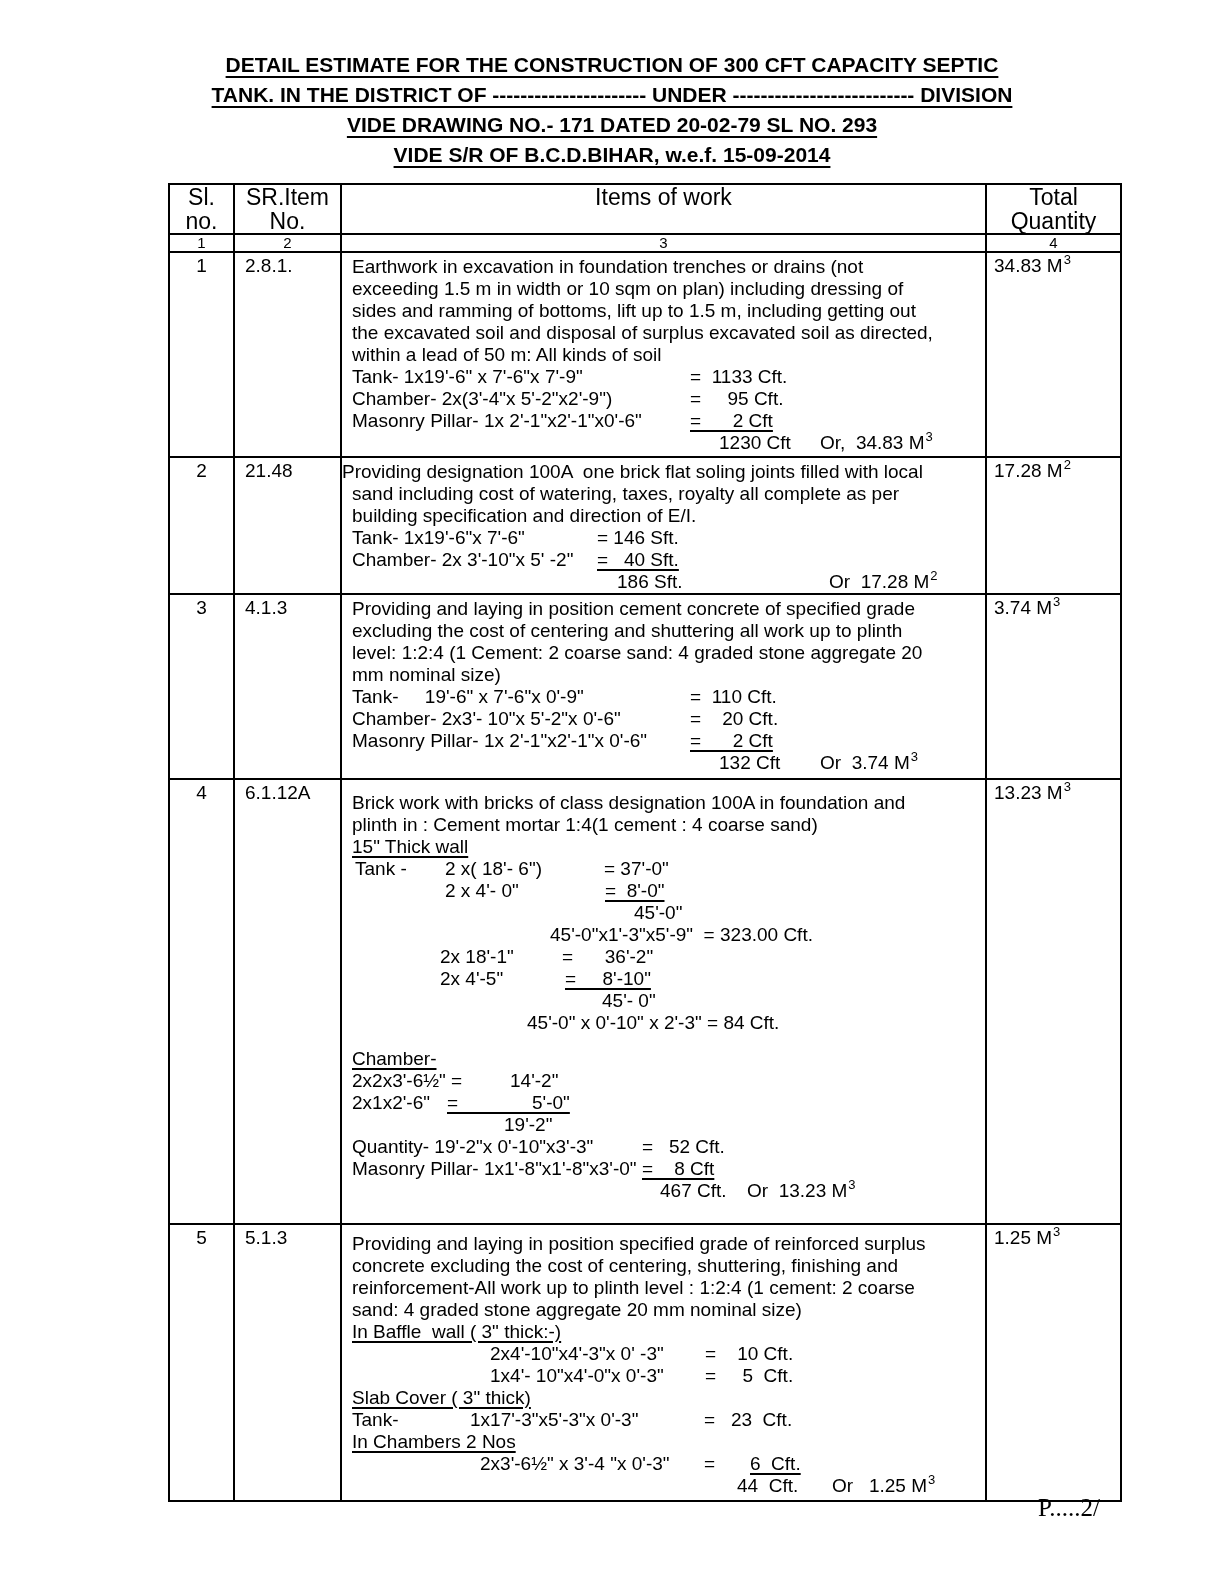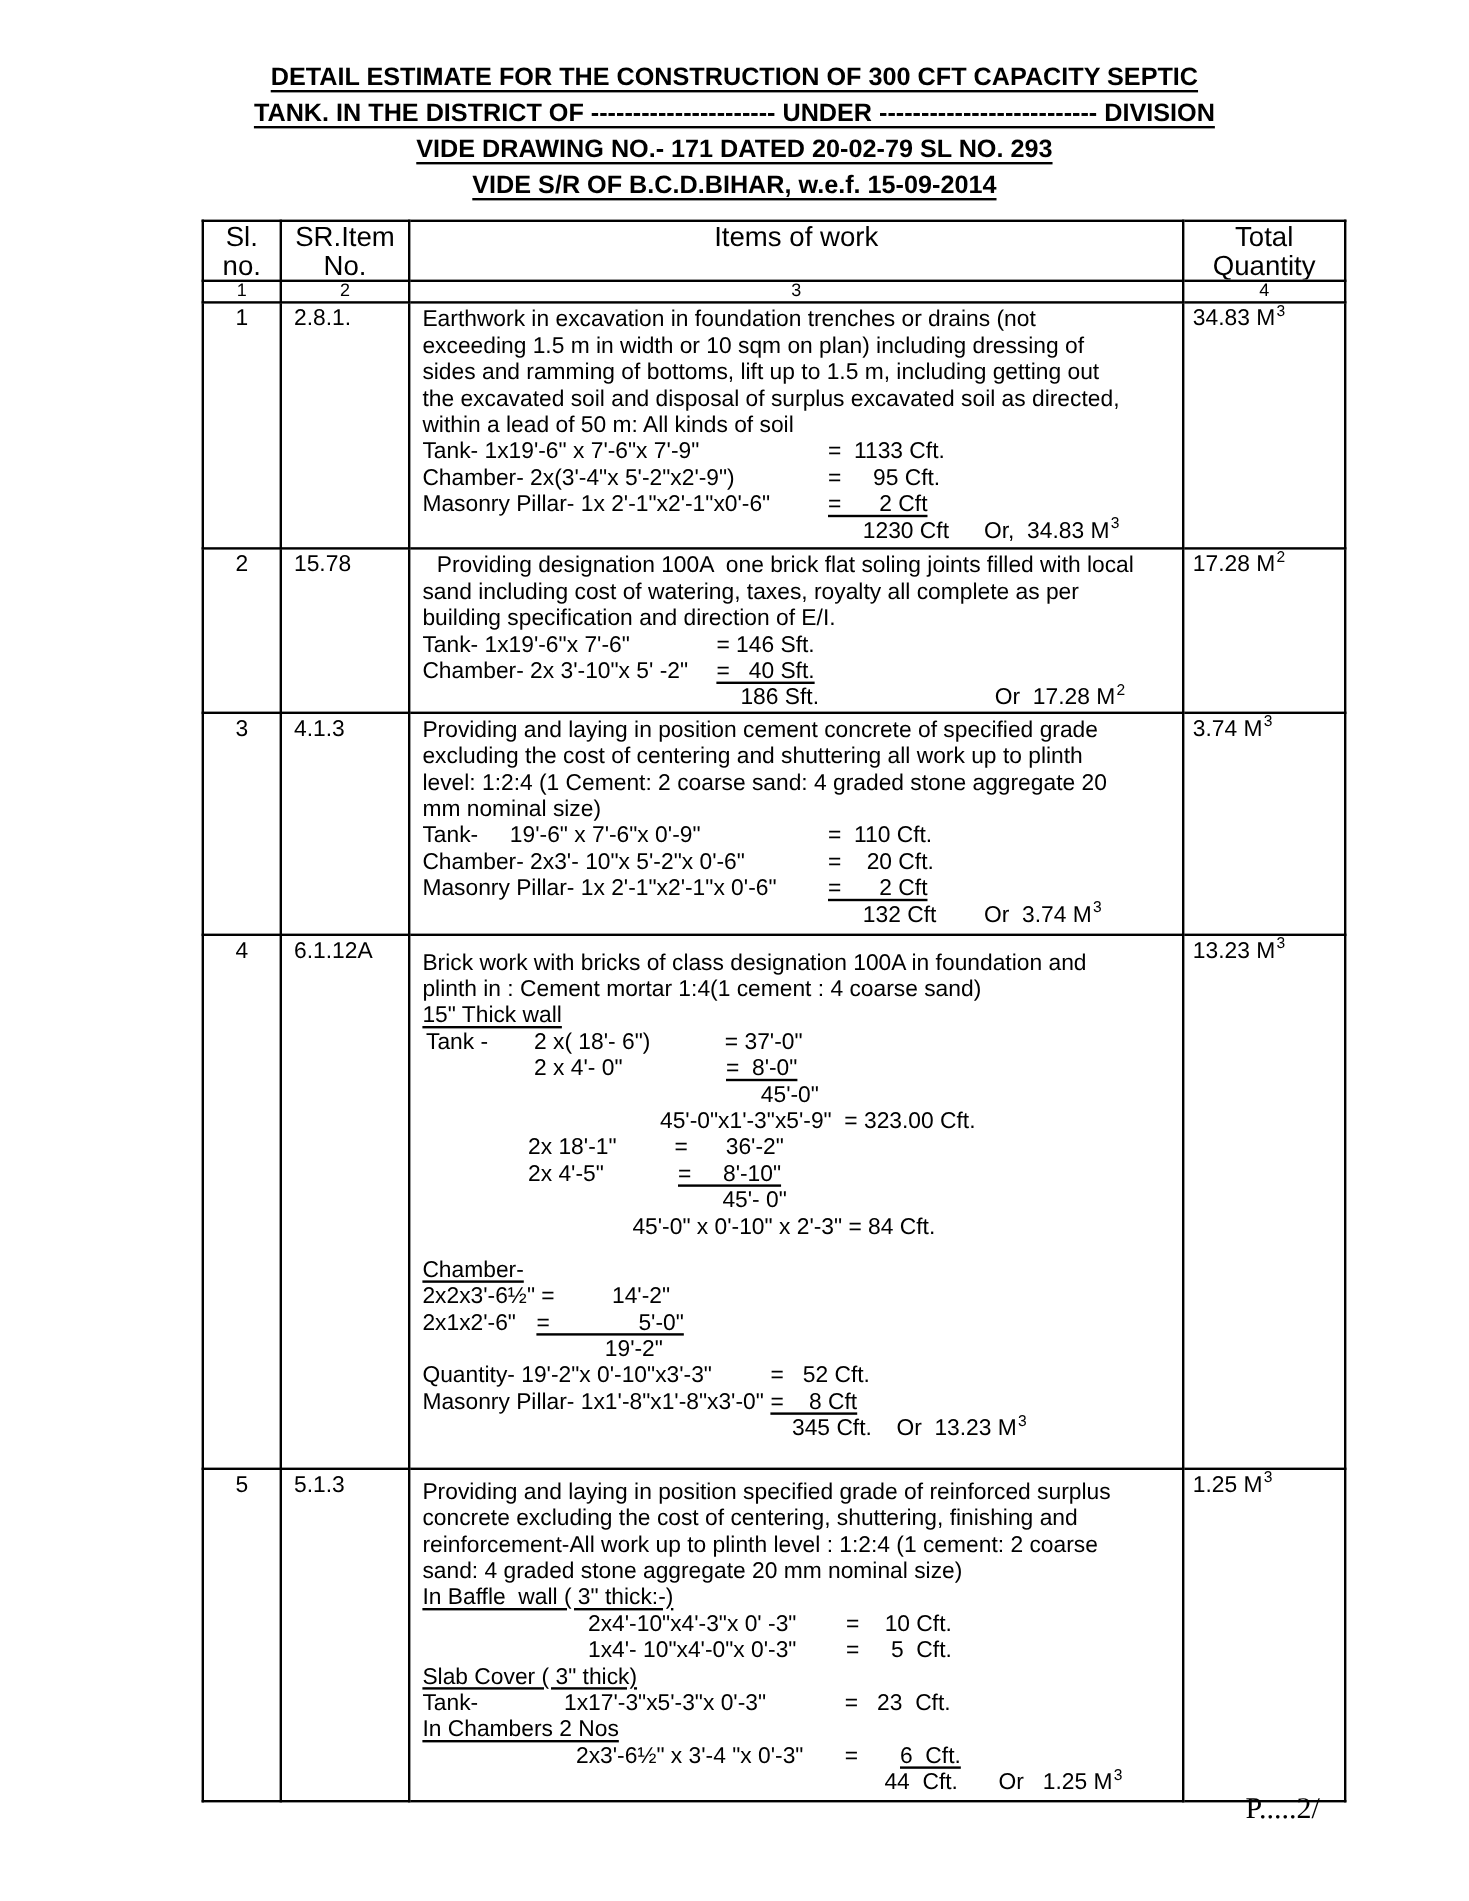--- a/index.html
+++ b/index.html
@@ -103,24 +103,24 @@
             </div>
             <div class="line">
               <span class="seg" style="left: 377px;"><span>1230 Cft</span></span>
               <span class="seg" style="left: 478px;"><span>Or,  34.83 M</span><span class="sup">3</span></span>
             </div>
           </td>
           <td class="qty"><span>34.83 M</span><span class="sup">3</span></td>
         </tr>
         <tr class="drow row-1" style="height: 135px;">
           <td class="sl">2</td>
-          <td class="item">15.78</td>
-          <td class="itemsc">
-            <div class="line">
-              <span class="seg" style="left: 22px; text-align: center;"><span>Providing designation 100A  one brick flat soling joints filled with local</span></span>
+          <td class="item">21.48</td>
+          <td class="itemsc">
+            <div class="line">
+              <span class="seg" style="left: 0; text-align: center;"><span>Providing designation 100A  one brick flat soling joints filled with local</span></span>
             </div>
             <div class="line">
               <span class="seg" style="left: 10px;"><span>sand including cost of watering, taxes, royalty all complete as per</span></span>
             </div>
             <div class="line">
               <span class="seg" style="left: 10px;"><span>building specification and direction of E/I.</span></span>
             </div>
             <div class="line">
               <span class="seg" style="left: 10px;"><span>Tank- 1x19'-6"x 7'-6"</span></span>
               <span class="seg" style="left: 255px;"><span>= 146 Sft.</span></span>
@@ -230,21 +230,21 @@
             </div>
             <div class="line">
               <span class="seg" style="left: 10px;"><span>Quantity- 19'-2"x 0'-10"x3'-3"</span></span>
               <span class="seg" style="left: 300px;"><span>=   52 Cft.</span></span>
             </div>
             <div class="line">
               <span class="seg" style="left: 10px;"><span>Masonry Pillar- 1x1'-8"x1'-8"x3'-0"</span></span>
               <span class="seg u" style="left: 300px; text-align: right;"><span>=    8 Cft</span></span>
             </div>
             <div class="line">
-              <span class="seg" style="left: 318px;"><span>345 Cft.</span></span>
+              <span class="seg" style="left: 318px;"><span>467 Cft.</span></span>
               <span class="seg" style="left: 405px;"><span>Or  13.23 M</span><span class="sup">3</span></span>
             </div>
           </td>
           <td class="qty"><span>13.23 M</span><span class="sup">3</span></td>
         </tr>
         <tr class="drow row-4" style="height: 277px;">
           <td class="sl">5</td>
           <td class="item">5.1.3</td>
           <td class="itemsc">
             <div class="line">

